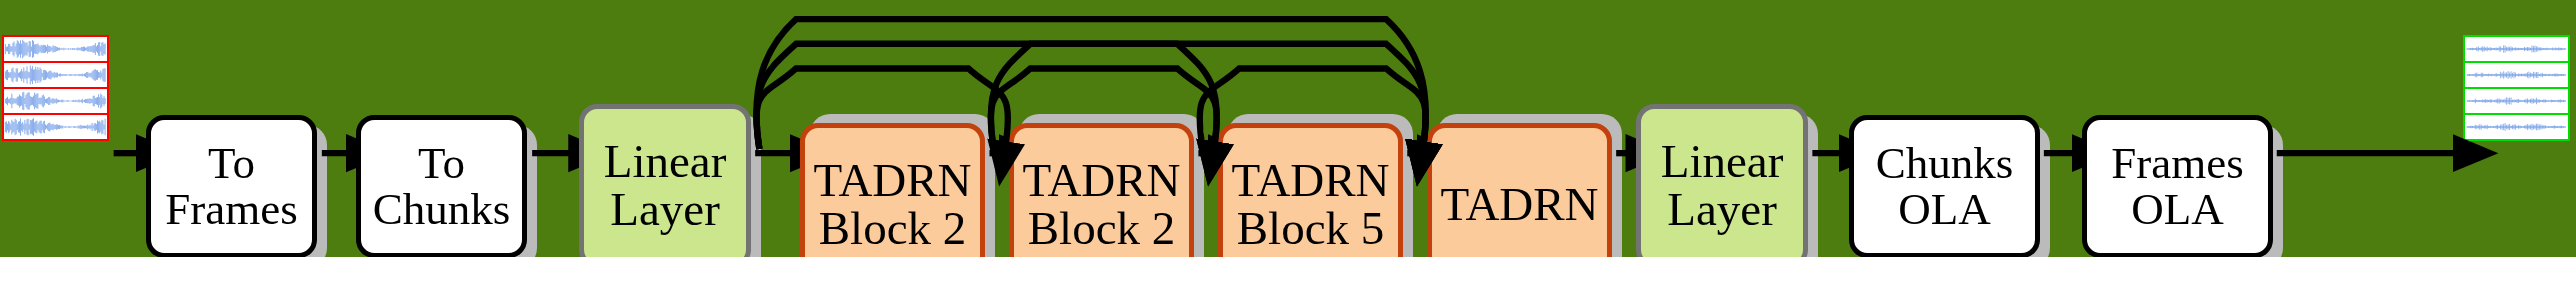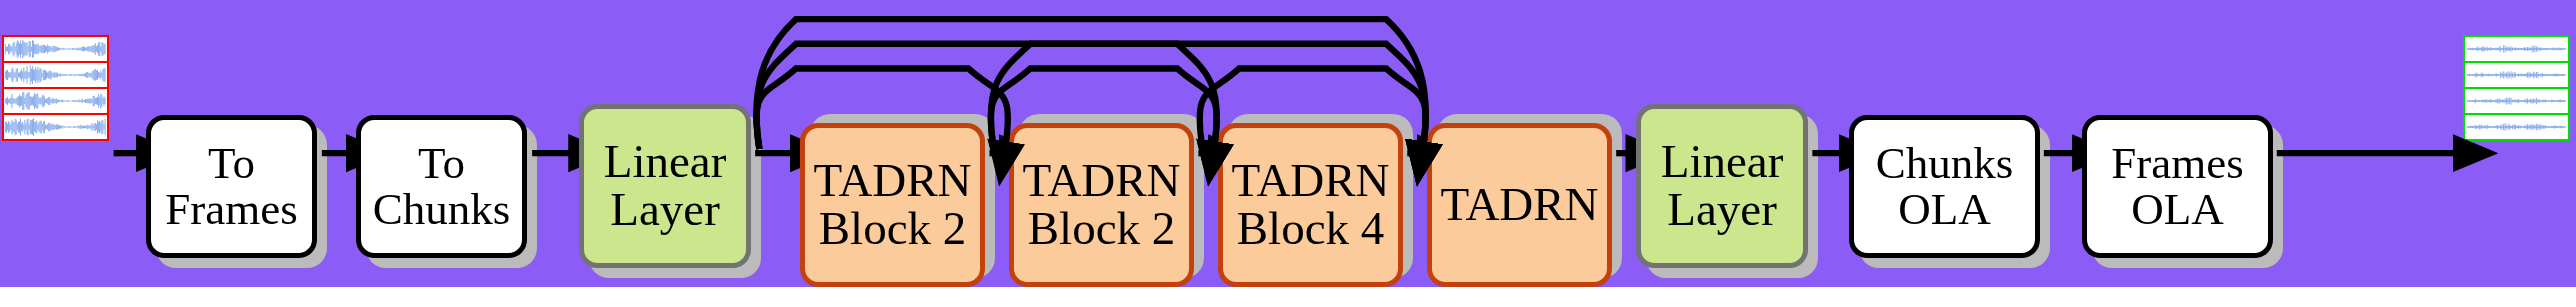--- a/index.html
+++ b/index.html
@@ -1,19 +1,19 @@
 <!DOCTYPE html>
 <html style="font-size:11.3px"><head>
 <meta charset="utf-8">
 <style>
   html,body{margin:0;padding:0;background:#ffffff;}
   #stage{
     position:relative;
-    width:2576px;height:287px;
-    background:#8b5cf6;
+    width:2576px;height:257px;
+    background:#4d7c0f;
     font-family:"Liberation Serif", serif;
     overflow:hidden;
   }
 
   
   .wave-stack{position:absolute;display:flex;flex-direction:column;}
   .wave-cell{position:relative;box-sizing:border-box;overflow:hidden;background:#ffffff;}
   .wave-cell svg{display:block;width:100%;height:100%;}
 
   
@@ -147,21 +147,21 @@
         <span class="ln">Block 2</span>
       </div>
       <div class="shadow" style="left: 1019px; top: 114px; width: 185px; height: 164px;"></div>
       <div class="node orange" style="left: 1009px; top: 104px; width: 185px; height: 164px; font-size: 47px;">
         <span class="ln">TADRN</span>
         <span class="ln">Block 2</span>
       </div>
       <div class="shadow" style="left: 1228px; top: 114px; width: 185px; height: 164px;"></div>
       <div class="node orange" style="left: 1218px; top: 104px; width: 185px; height: 164px; font-size: 47px;">
         <span class="ln">TADRN</span>
-        <span class="ln">Block 4</span>
+        <span class="ln">Block 5</span>
       </div>
       <div class="shadow" style="left: 1437px; top: 114px; width: 185px; height: 164px;"></div>
       <div class="node orange" style="left: 1427px; top: 104px; width: 185px; height: 164px; font-size: 47px;">
         <span class="ln">TADRN</span>
       </div>
       <div class="shadow" style="left: 1646px; top: 114px; width: 172px; height: 164px;"></div>
       <div class="node green" style="left: 1636px; top: 104px; width: 172px; height: 164px; font-size: 47px;">
         <span class="ln">Linear</span>
         <span class="ln">Layer</span>
       </div>

